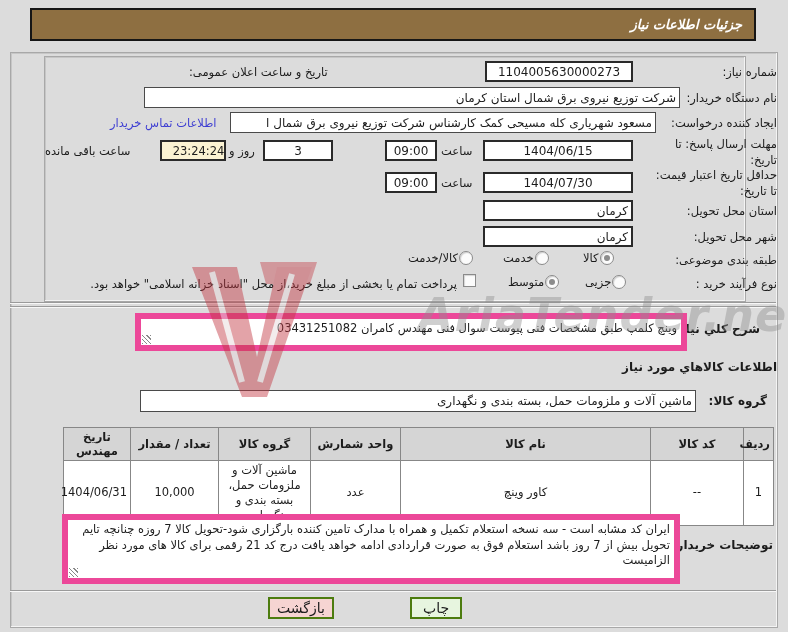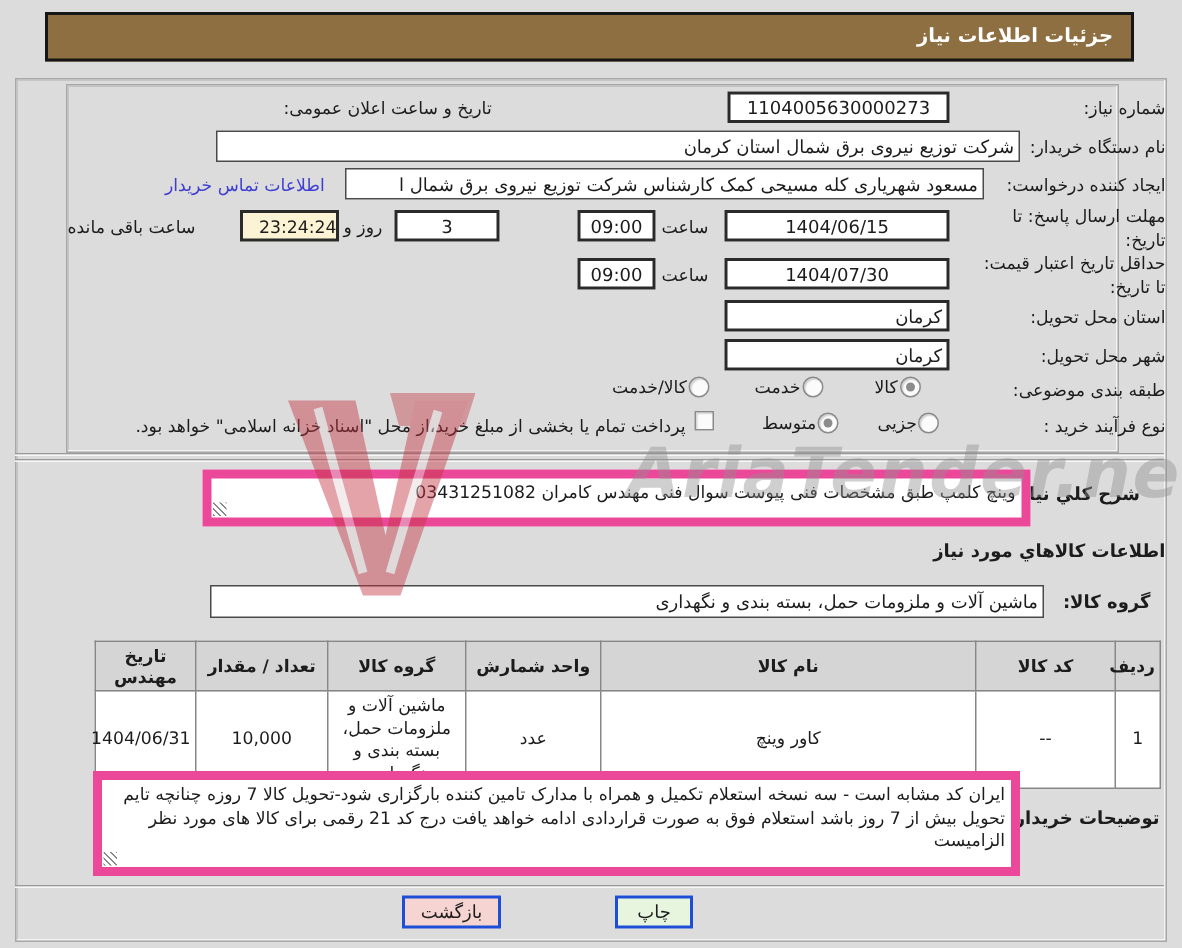--- a/index.html
+++ b/index.html
@@ -26,32 +26,32 @@
         background:repeating-linear-gradient(45deg,#888 0 1px,transparent 1px 3px);}
   .opt{display:inline-flex;align-items:center;gap:1px;direction:rtl;}
   .radio{width:12px;height:12px;border-radius:50%;background:#fbfbfb;border:1px solid #8a8a8a;
          box-shadow:inset 1px 1px 1px #cfcfcf;position:relative;flex:0 0 auto;}
   .radio.sel::after{content:"";position:absolute;inset:3px;border-radius:50%;background:#8c8c8c;}
   .chk{width:13px;height:13px;background:#fbfbfb;border:1px solid #8a8a8a;box-shadow:inset 1px 1px 1px #d4d4d4;box-sizing:border-box;}
   table.goods{border-collapse:collapse;table-layout:fixed;width:710px;background:#fff;font-size:11.5px;}
   table.goods th,table.goods td{border:1px solid #878787;text-align:center;vertical-align:middle;padding:2px 3px;box-sizing:border-box;}
   table.goods th{background:#d5d5d5;font-weight:bold;height:26px;}
   table.goods td{height:50px;line-height:1.3;}
-  .btn{border:2px solid #1d4ed8;box-sizing:border-box;display:flex;align-items:center;justify-content:center;
-       font-size:12px;cursor:pointer;text-align:right;}
+  .btn{border:2px solid #4d7c0f;box-sizing:border-box;display:flex;align-items:center;justify-content:center;
+       font-size:14px;cursor:pointer;text-align:right;}
   .wm-text{color:#8f8f8f;opacity:.42;font-weight:bold;font-size:46px;letter-spacing:1px;white-space:nowrap;
            pointer-events:none;font-style:italic;}
   .wm-logo{opacity:.45;pointer-events:none;}
 </style>
 </head>
 <body>
 
 <div id="page">
 
-  <div class="abs titlebar" style="left:30px;top:8px;width:726px;height:33px;">
+  <div class="abs titlebar" style="left:30px;top:8px;width:726px;height:33px;font-style:italic;">
     <span>جزئیات اطلاعات نیاز</span>
   </div>
 
   <div class="abs panel" style="left:10px;top:52px;width:766px;height:574px;"></div>
   <div class="abs panel" style="left:44px;top:56px;width:700px;height:244px;"></div>
 
   <div class="abs lbl" style="right:11px;top:65px;">شماره نیاز:</div>
   <div class="abs ibox" style="left:485px;top:61px;width:148px;height:21px;">1104005630000273</div>
   <div class="abs lbl" style="left:189px;top:65px;">تاریخ و ساعت اعلان عمومی:</div>
 

